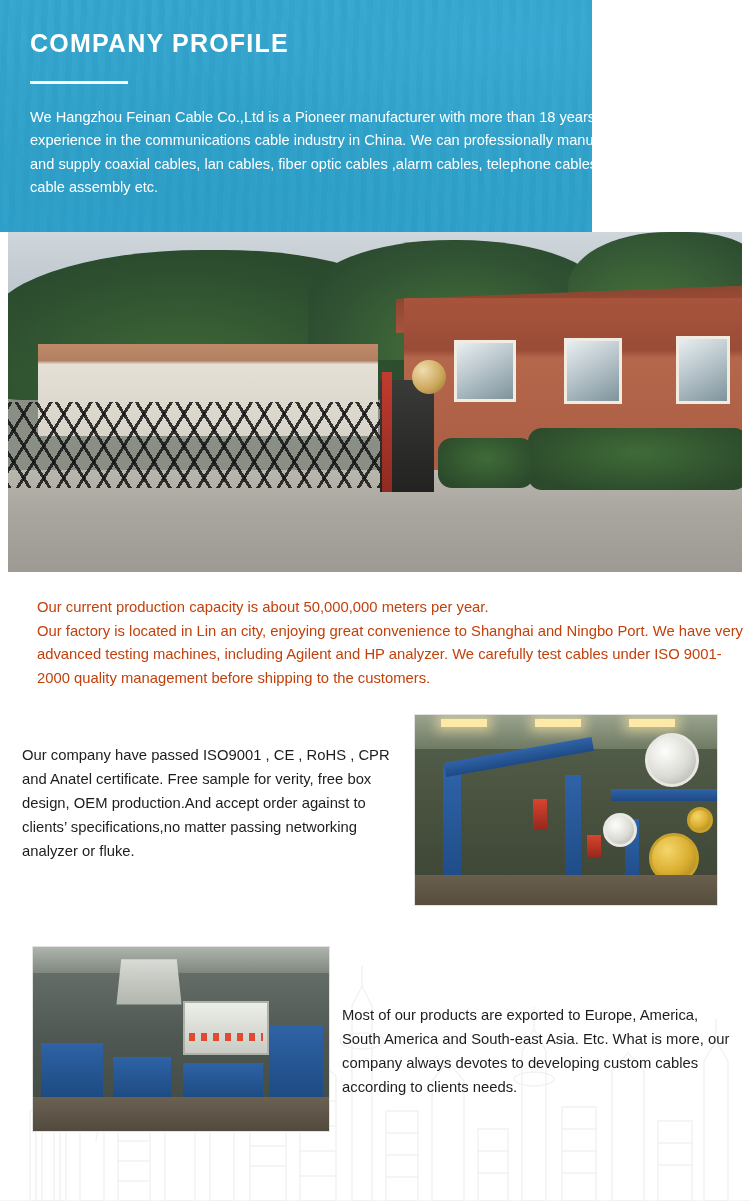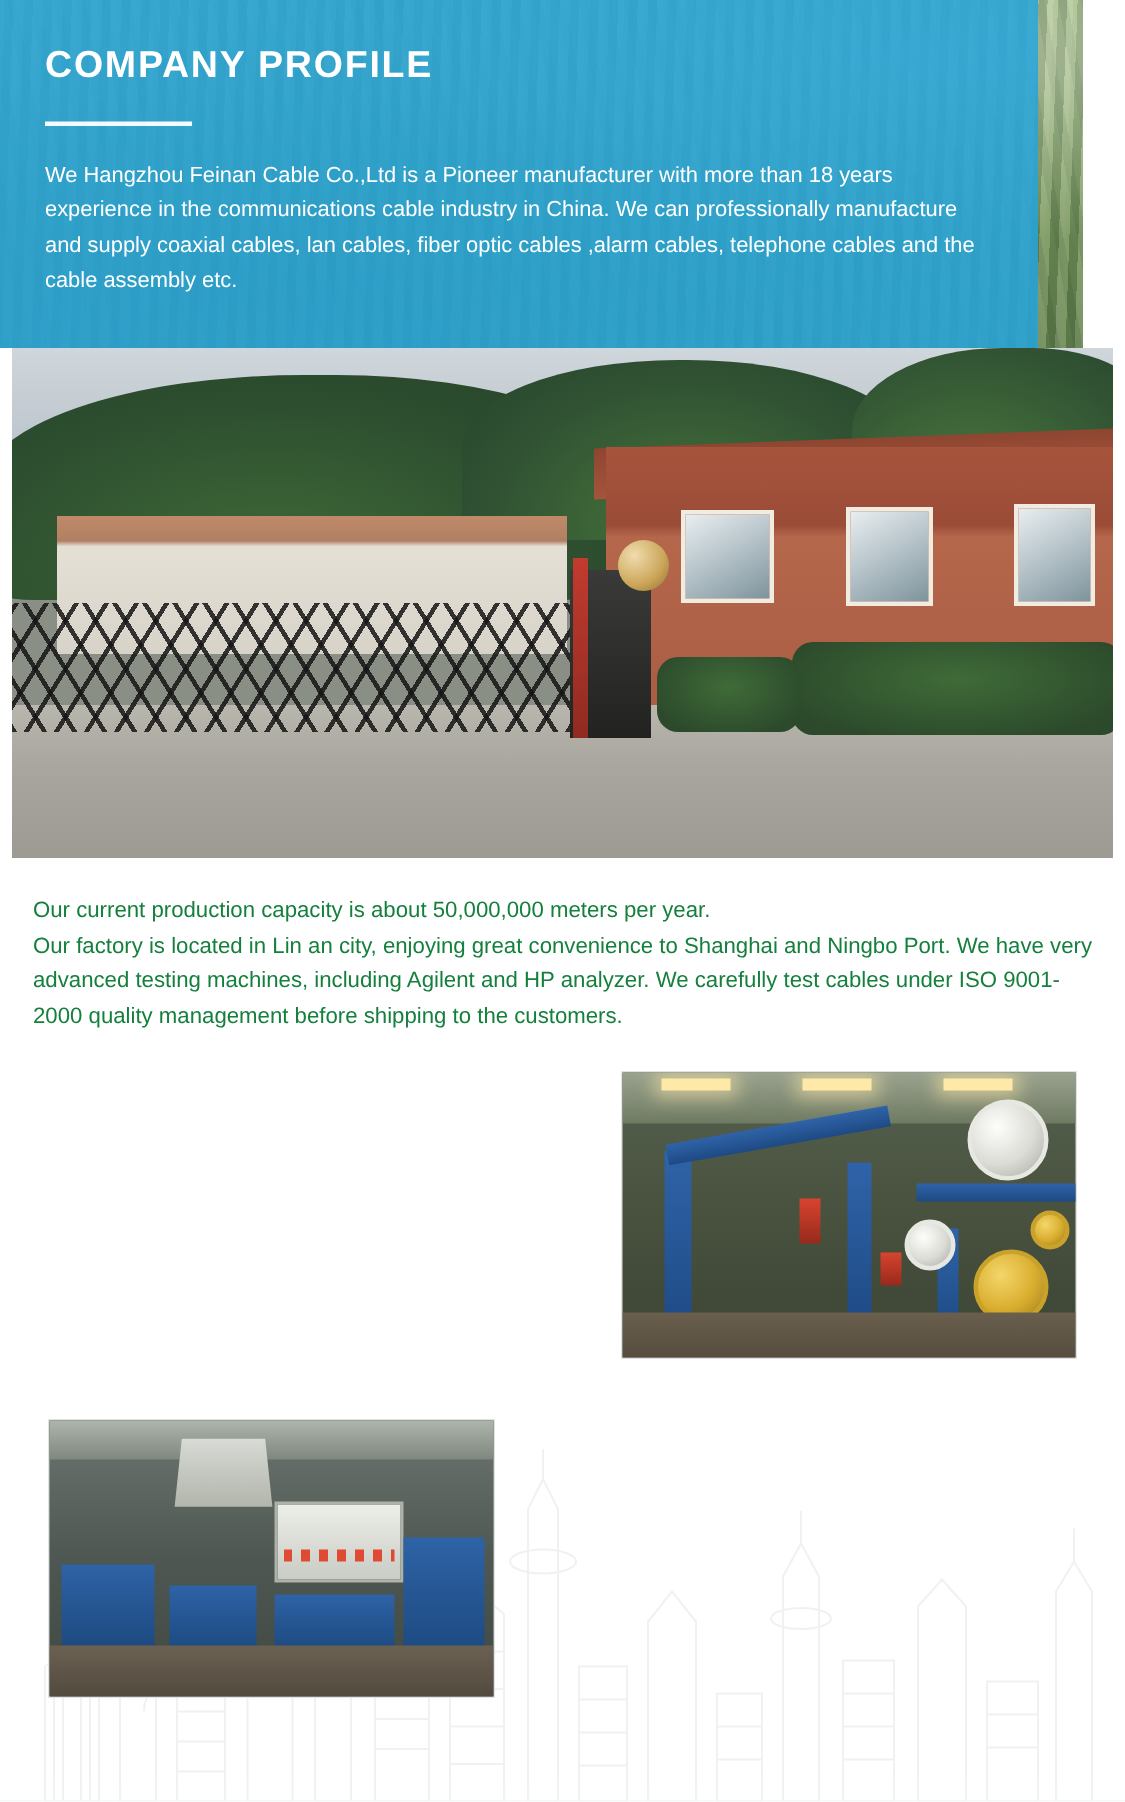--- a/index.html
+++ b/index.html
@@ -17,21 +17,21 @@
     position: relative;
     width: 750px;
     height: 1201px;
     background: #ffffff;
   }
 
   
   .hero {
     position: absolute;
     left: 0; top: 0;
-    width: 722px;
+    width: 592px;
     height: 232px;
     overflow: hidden;
     background: #000000;
   }
   
   .hero-photo {
     position: absolute;
     inset: 0;
     background:
       linear-gradient(100deg, rgba(255,255,255,0.10) 0%, rgba(255,255,255,0) 40%),
@@ -161,25 +161,25 @@
     background: radial-gradient(circle at 32% 30%, #f0dcae 0%, #cba659 60%, #8d6f31 100%);
   }
   .fp-post {
     position:absolute; left:374px; top:140px; width:10px; height:120px;
     background: linear-gradient(180deg,#c23b2e 0%, #8f2b21 100%);
   }
 
   
   .para-capacity {
     position: absolute;
-    left: 22px; top: 596px;
+    left: 37px; top: 596px;
     width: 708px;
     font-size: 14.8px;
     line-height: 1.6;
-    color: #15803d;
+    color: #c2410c;
   }
 
   
   .para-cert {
     position: absolute;
     left: 22px; top: 744px;
     width: 375px;
     font-size: 14.8px;
     line-height: 1.62;
     color: #1d1d1d;
@@ -324,20 +324,21 @@
       <path d="M96 230 C 96 214, 112 206, 124 214"></path>
       <ellipse cx="222" cy="150" rx="26" ry="9"></ellipse>
       <ellipse cx="362" cy="130" rx="22" ry="8"></ellipse>
       <ellipse cx="534" cy="168" rx="20" ry="7"></ellipse>
     </g>
   </svg>
 
   <div class="para-capacity" style="white-space: pre-line;">Our current production capacity is about 50,000,000 meters per year.
 Our factory is located in Lin an city, enjoying great convenience to Shanghai and Ningbo Port. We have very advanced testing machines, including Agilent and HP analyzer. We carefully test cables under ISO 9001-2000 quality management before shipping to the customers.</div>
 
+  <div class="para-cert">Our company have passed ISO9001 , CE , RoHS , CPR and Anatel certificate. Free sample for verity, free box design, OEM production.And accept order against to clients’ specifications,no matter passing networking analyzer or fluke.</div>
 
   <div class="photo-machine">
     <div class="pm-bg"></div>
     <div class="pm-ceil"></div>
     <div class="pm-lamp" style="left:26px;"></div>
     <div class="pm-lamp" style="left:120px;"></div>
     <div class="pm-lamp" style="left:214px;"></div>
     <div class="pm-blue" style="left:28px; top:52px; width:18px; height:124px;"></div>
     <div class="pm-blue" style="left:30px; top:48px; width:150px; height:14px; transform: rotate(-10deg); transform-origin: left center;"></div>
     <div class="pm-blue" style="left:150px; top:60px; width:16px; height:110px;"></div>
@@ -358,14 +359,15 @@
     <div class="pw-hood"></div>
     <div class="pw-panel"></div>
     <div class="pw-dots"></div>
     <div class="pw-blue" style="left:8px; top:96px; width:62px; height:54px;"></div>
     <div class="pw-blue" style="left:80px; top:110px; width:58px; height:42px;"></div>
     <div class="pw-blue" style="left:236px; top:78px; width:54px; height:76px;"></div>
     <div class="pw-blue" style="left:150px; top:116px; width:80px; height:36px;"></div>
     <div class="pw-floor"></div>
   </div>
 
+  <div class="para-export">Most of our products are exported to Europe, America, South America and South-east Asia. Etc. What is more, our company always devotes to developing custom cables according to clients needs.</div>
 
 </div>
 
 </body></html>

